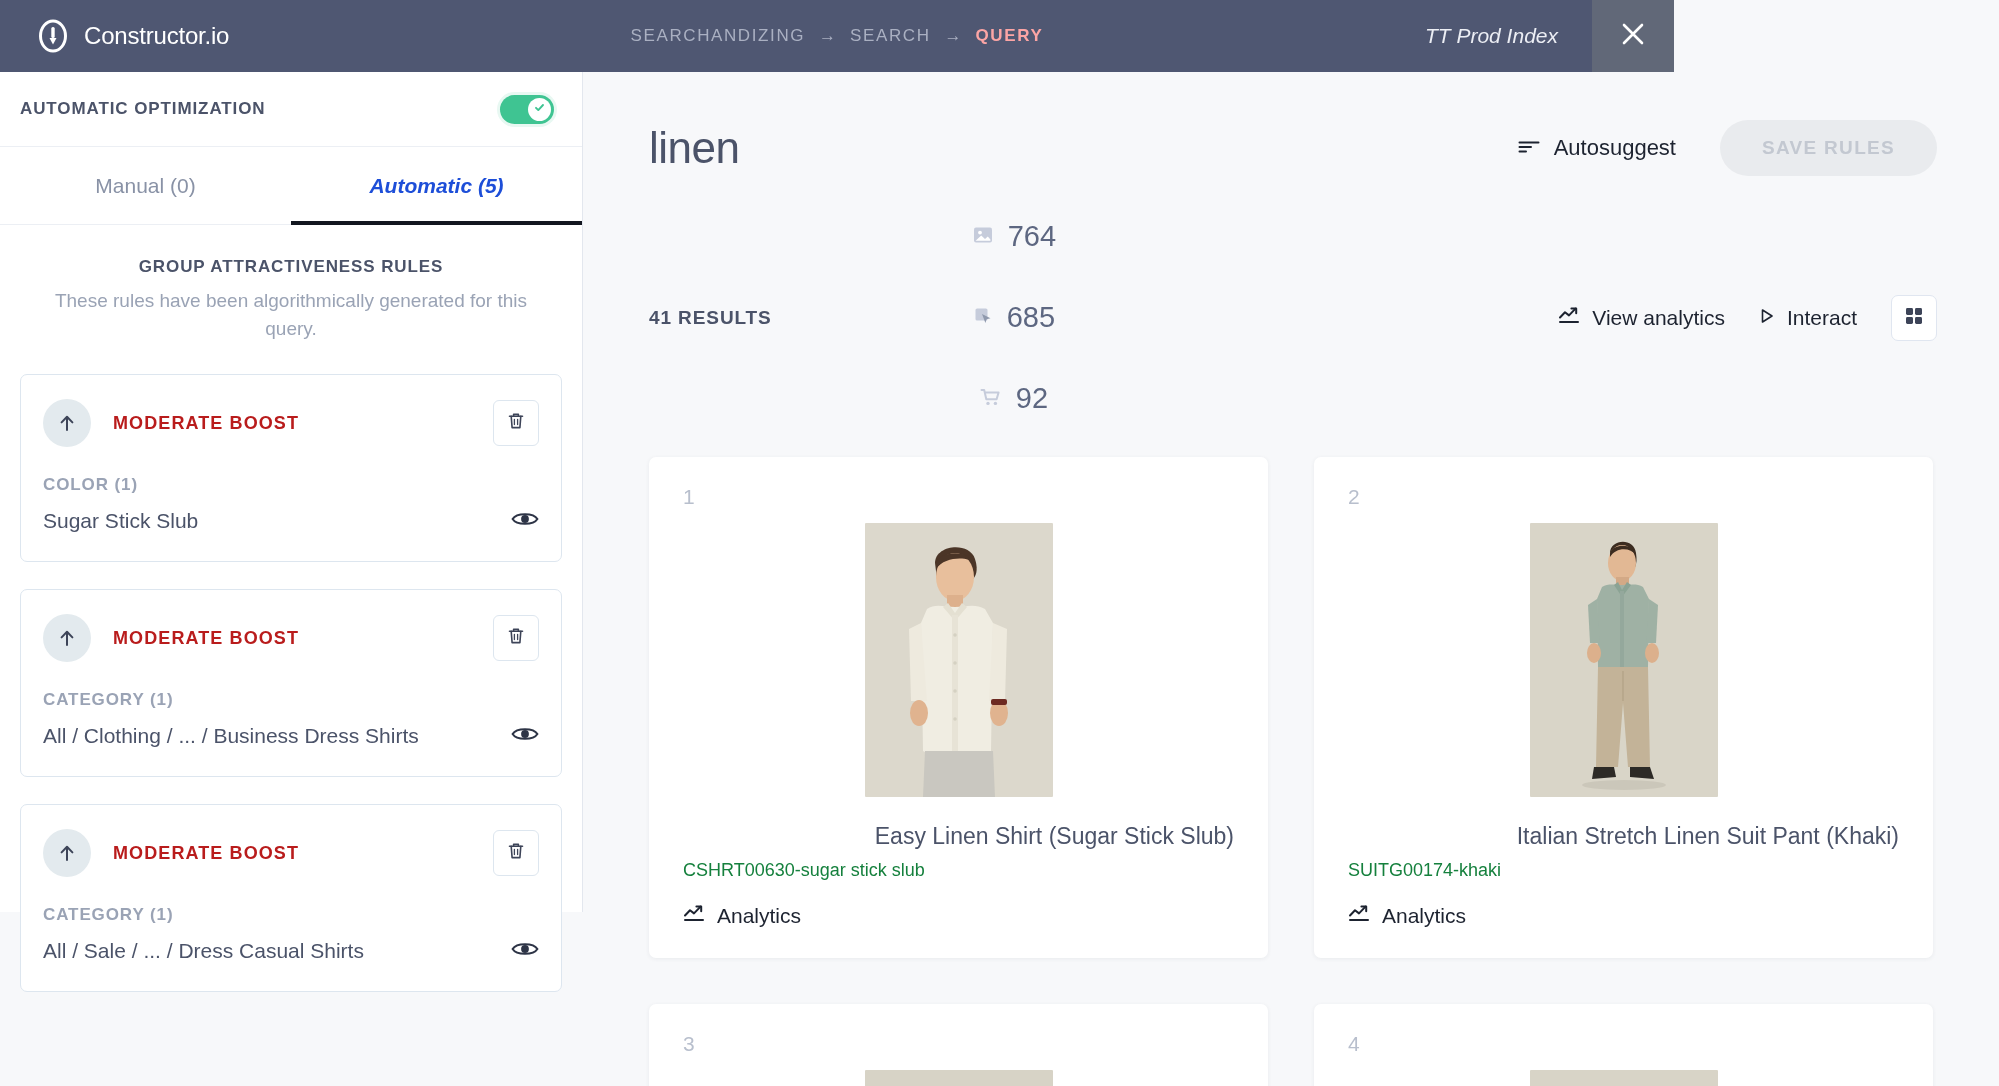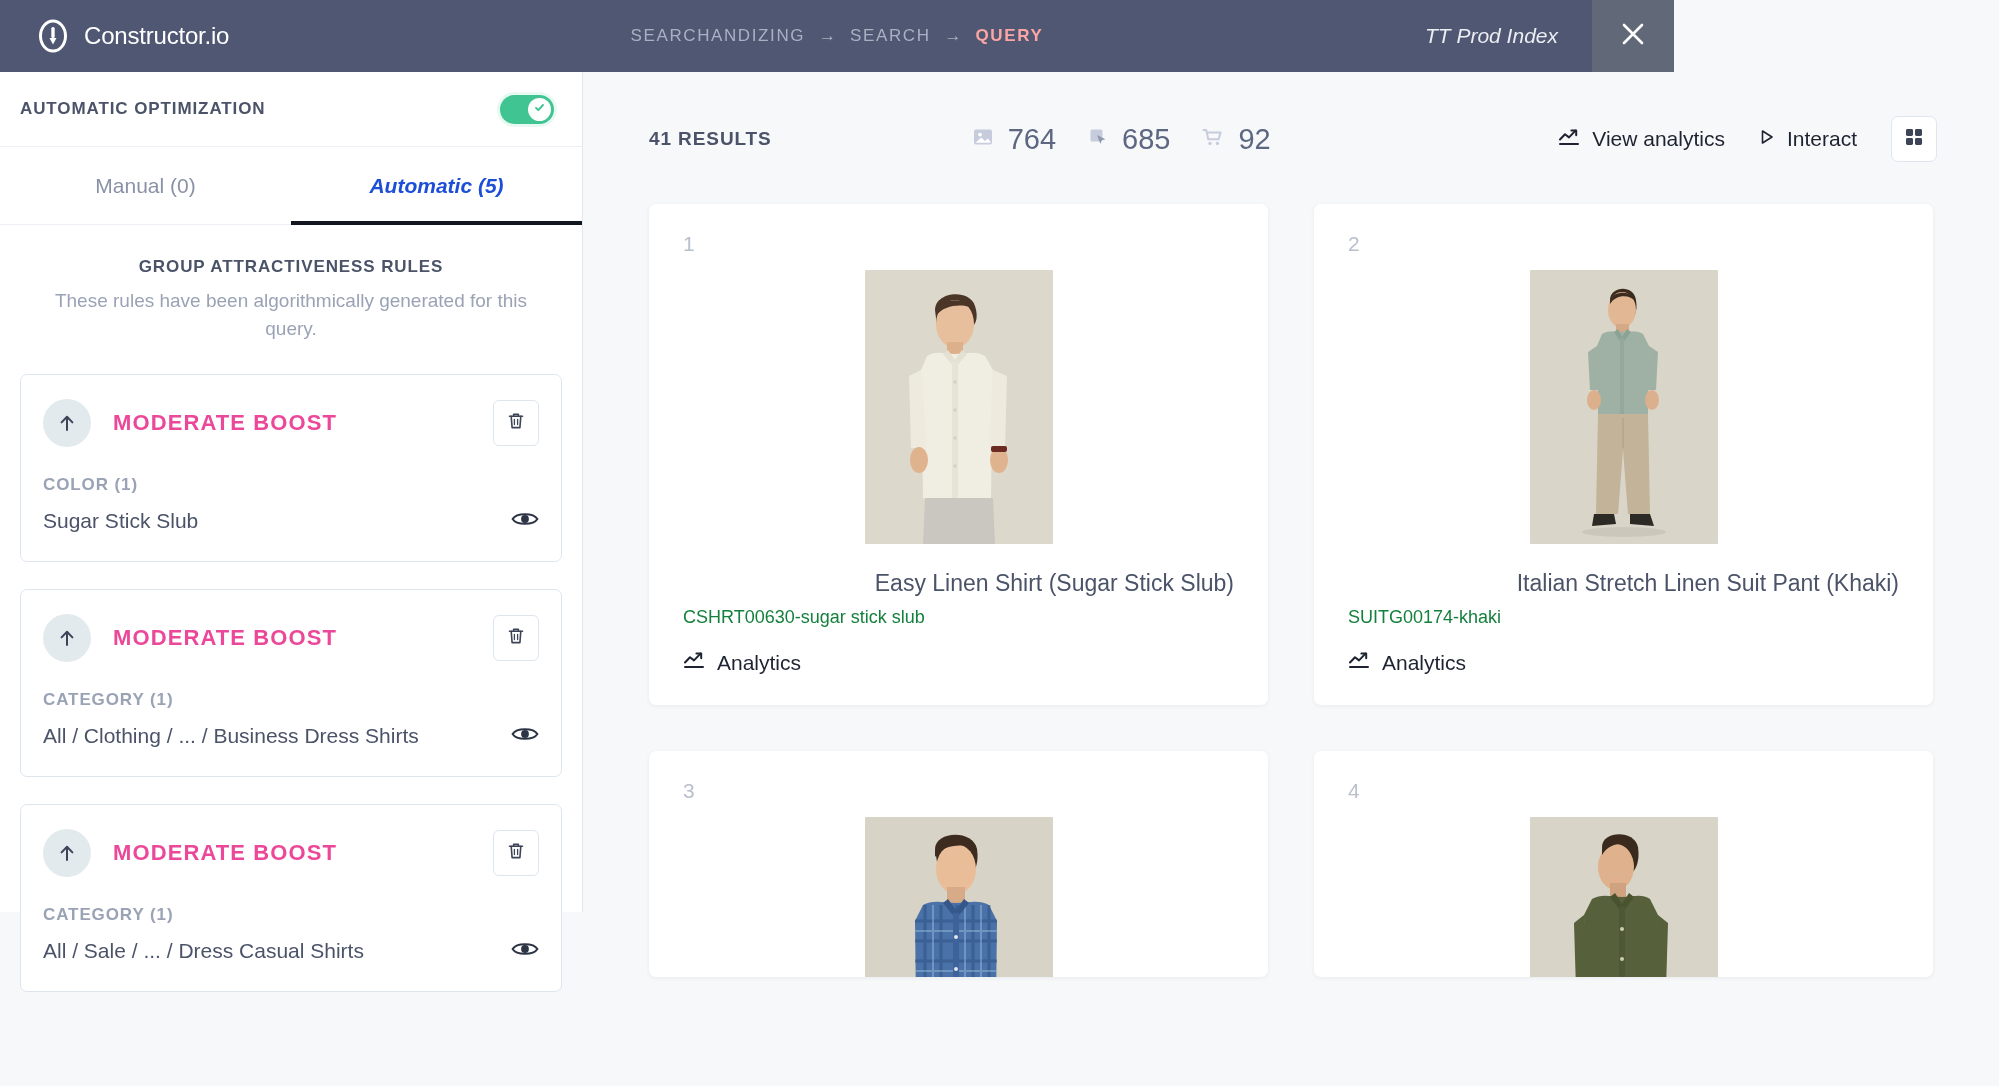--- a/index.html
+++ b/index.html
@@ -113,22 +113,22 @@
     display: flex; align-items: center; justify-content: space-between;
     margin-bottom: 28px;
   }
   .rule-head-left { display: flex; align-items: center; gap: 22px; }
   .boost-circle {
     width: 48px; height: 48px; border-radius: 50%;
     background: #e3eaee;
     display: flex; align-items: center; justify-content: center;
   }
   .boost-label {
-    font-size: 22px; font-weight: 700; letter-spacing: 1.1px;
-    color: #ec4899;
+    font-size: 18px; font-weight: 700; letter-spacing: 1.1px;
+    color: #b91c1c;
   }
   .trash-btn {
     width: 46px; height: 46px; border-radius: 6px;
     border: 1px solid #dde6ef; background: #fff;
     display: flex; align-items: center; justify-content: center;
     cursor: pointer;
   }
   .rule-attr {
     font-size: 17px; font-weight: 700; letter-spacing: 0.9px;
     color: #9aa3b5; margin-bottom: 14px;
@@ -171,22 +171,23 @@
   .results-bar {
     display: flex; align-items: center;
     padding: 44px 62px 0 66px;
     position: relative;
   }
   .results-count {
     font-size: 19px; font-weight: 700; letter-spacing: 0.9px;
     color: #4b5369;
   }
   .stats {
-    display: flex; align-items: center; gap: 32px;
+    display: flex; align-items: center; gap: 48px;
     margin-left: 200px;
+    flex-direction: column;
   }
   .stat { display: flex; align-items: center; gap: 14px; }
   .stat-value { font-size: 29px; color: #5d6781; font-weight: 400; }
   .right-actions {
     margin-left: auto;
     display: flex; align-items: center; gap: 34px;
   }
   .act-link {
     display: flex; align-items: center; gap: 12px;
     font-size: 21px; color: #1d2330; cursor: pointer;
@@ -393,20 +394,34 @@
           </svg>
         </span>
       </div>
     </div>
 
   </div>
 </div>
 
 <div class="main">
 
+  <div class="main-head">
+    <div class="query-term">linen</div>
+    <div class="head-actions">
+      <div class="autosuggest-btn">
+        <span>
+          <svg width="22" height="16" viewBox="0 0 22 16">
+            <path d="M1.5 3.5 H20.5 M1.5 8 H13 M1.5 12.5 H8" stroke="#1d2330" stroke-width="2" stroke-linecap="round"></path>
+          </svg>
+        </span>
+        <span>Autosuggest</span>
+      </div>
+      <button class="save-rules-btn">SAVE RULES</button>
+    </div>
+  </div>
 
   <div class="results-bar">
     <span class="results-count">41 RESULTS</span>
 
     <div class="stats">
       <div class="stat">
         <span>
           <svg width="22" height="22" viewBox="0 0 22 22">
             <rect x="2" y="3.5" width="18" height="15" rx="2" fill="#c6ccdb"></rect>
             <circle cx="8" cy="8.6" r="1.9" fill="#fff"></circle>

